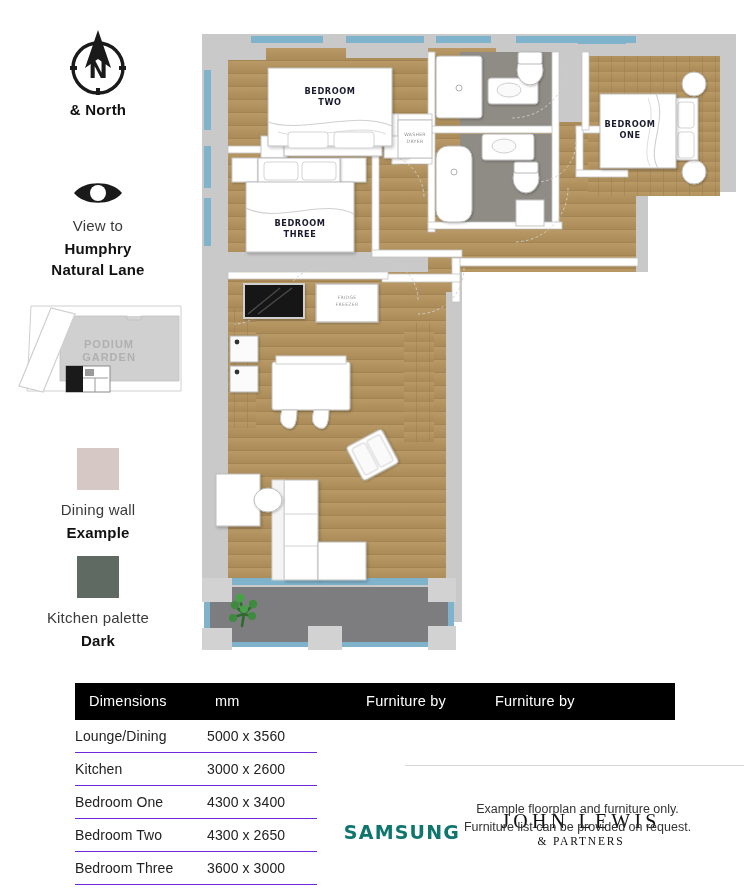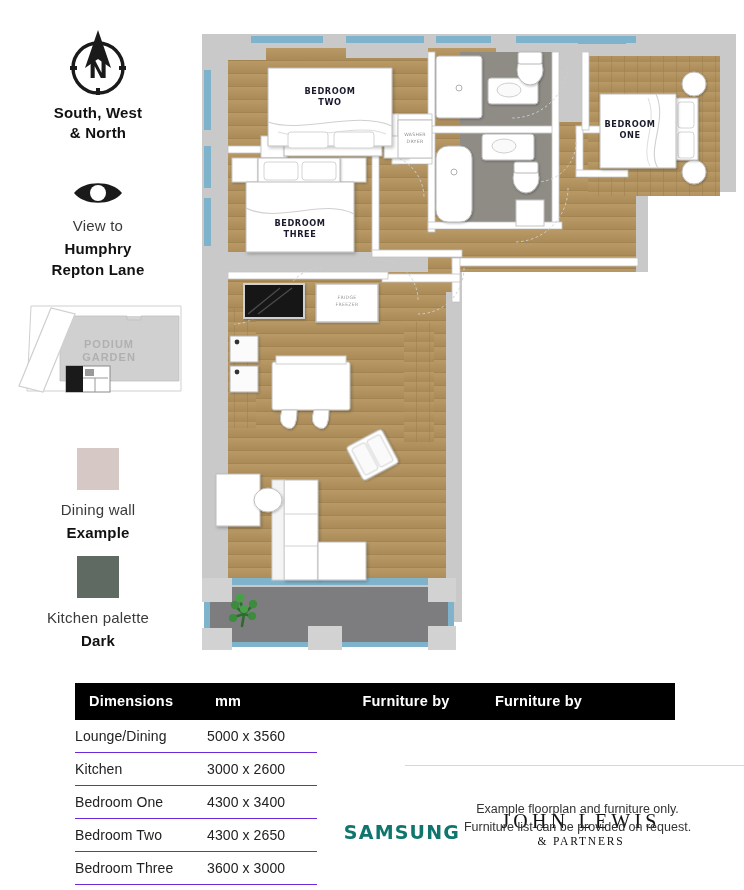--- a/index.html
+++ b/index.html
@@ -37,21 +37,21 @@
   .swatch { width: 42px; height: 42px; margin: 0 auto 10px; }
 
   
   #plan { position: absolute; left: 196px; top: 22px; width: 540px; height: 630px; }
   #plan svg { display: block; }
 
   
   #tablewrap { position: absolute; left: 75px; top: 683px; width: 600px; }
   table.dims { width: 600px; border-collapse: collapse; table-layout: fixed; }
   table.dims thead th {
-    background: #000; color: #fff; font-weight: bold;
+    background: #000; color: #fff; font-weight: normal;
     font-size: 14.5px; padding: 10px 0 11px 8px; text-align: left;
     letter-spacing: .2px;
   }
   th.c1 { padding-left: 14px !important; width: 132px; }
   th.c2 { width: 110px; }
   th.c3 { width: 170px; text-align: center !important; }
   th.c4 { width: 188px; text-align: right; }
 
   table.dims td {
     font-size: 14px; color: #222; padding: 8px 0 8px 0;
@@ -91,35 +91,34 @@
       <div class="compass">
         <svg width="72" height="72" viewBox="0 0 72 72">
           <circle cx="36" cy="40" r="25" fill="none" stroke="#1a1a1a" stroke-width="3.4"></circle>
           <rect x="8" y="38" width="7" height="4" fill="#1a1a1a"></rect>
           <rect x="57" y="38" width="7" height="4" fill="#1a1a1a"></rect>
           <rect x="34" y="60" width="4" height="7" fill="#1a1a1a"></rect>
           <path d="M36 2 L49 40 L36 31 L23 40 Z" fill="#1a1a1a"></path>
           <text x="36" y="50" text-anchor="middle" font-family="DejaVu Sans, sans-serif" font-size="23" font-weight="bold" fill="#1a1a1a">N</text>
         </svg>
       </div>
-      <div class="cap-strong" style="margin-top:3px">South, West</div>
       <div class="cap-strong">&amp; North</div>
     </div>
 
     <div class="side-block eye-wrap">
       <div class="eye">
         <svg width="52" height="30" viewBox="0 0 52 30">
           <path d="M2 15 C12 2, 40 2, 50 15 C40 28, 12 28, 2 15 Z" fill="#1a1a1a"></path>
           <circle cx="26" cy="15" r="8" fill="#ffffff"></circle>
           <path d="M26 7 A8 8 0 1 0 26 23 A5 5 0 0 1 26 7 Z" fill="#1a1a1a"></path>
         </svg>
       </div>
       <div class="cap-label">View to</div>
       <div class="cap-strong" style="margin-top:3px">Humphry</div>
-      <div class="cap-strong">Repton Lane</div>
+      <div class="cap-strong">Natural Lane</div>
     </div>
 
     <div class="side-block keyplan-wrap">
       <div class="keyplan">
         <svg width="170" height="100" viewBox="0 0 170 100">
           <polygon points="18,10 168,10 168,95 14,95" fill="#ffffff" stroke="#cfcfcf" stroke-width="1"></polygon>
           <polygon points="47,20 166,20 166,85 47,85" fill="#d4d4d4"></polygon>
           <polygon points="47,20 114,20 114,24 128,24 128,20 166,20 166,85 47,85" fill="#d0d0d0" stroke="#c0c0c0" stroke-width="0.8"></polygon>
           <polygon points="6,90 38,12 62,18 30,96" fill="#ffffff" stroke="#cfcfcf" stroke-width="1.2"></polygon>
           <text x="96" y="52" text-anchor="middle" font-family="Liberation Sans, sans-serif" font-size="11" font-weight="bold" fill="#b0b0b0" letter-spacing="1">PODIUM</text>

